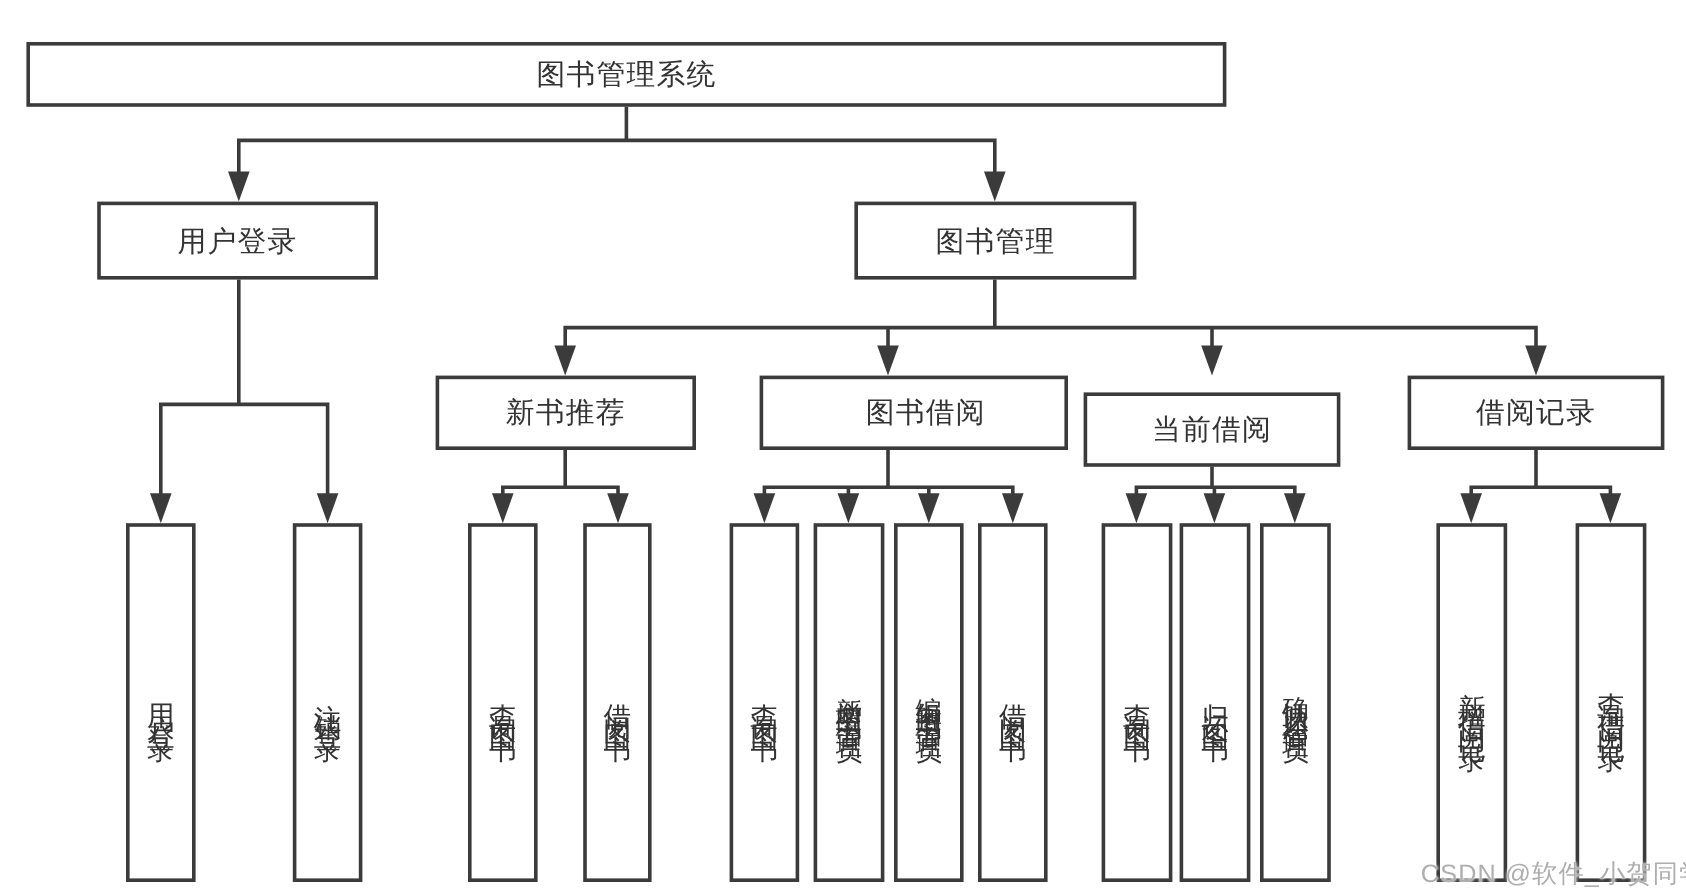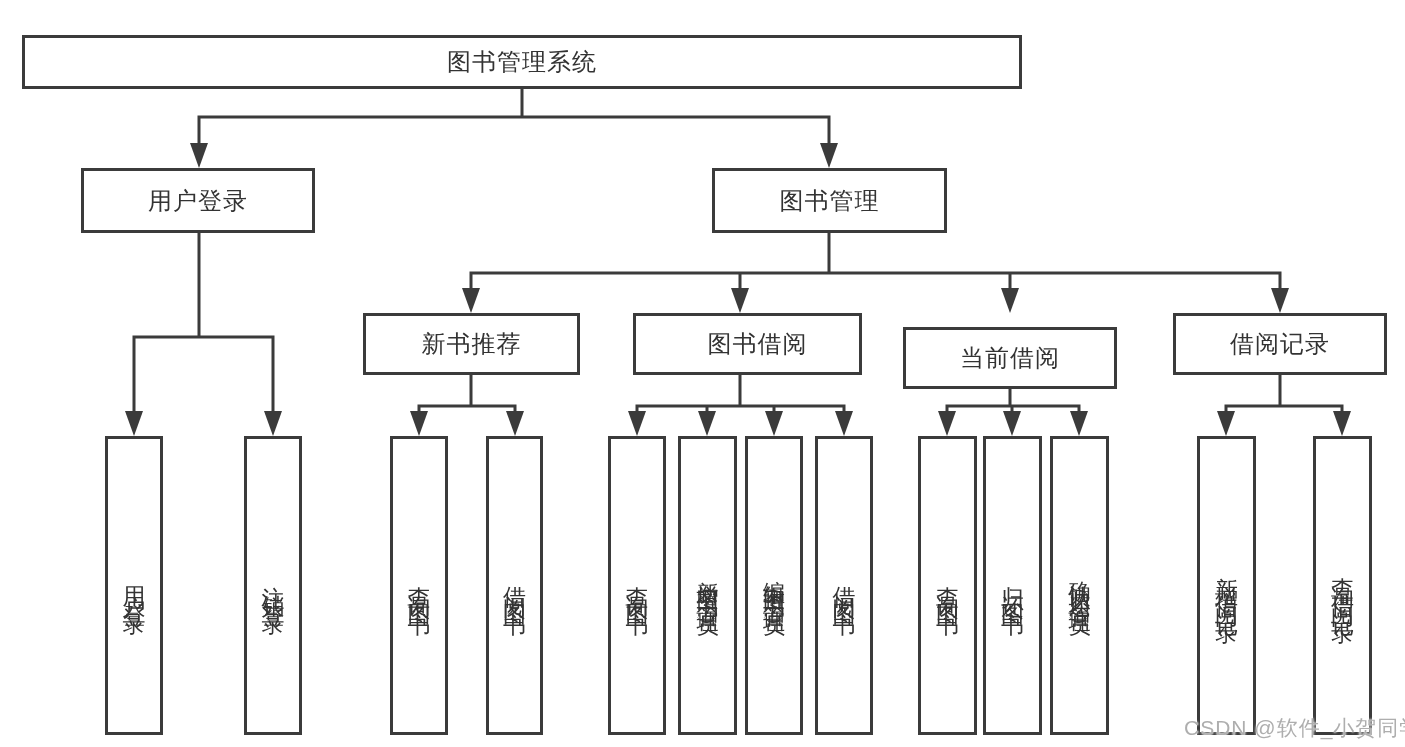--- a/index.html
+++ b/index.html
@@ -73,21 +73,21 @@
       <polygon stroke="none" points="1333,411 1351,411 1342,436"></polygon>
     </g>
   </svg>
 
   <div class="node h-node" style="left:22px; top:3px; width:1000px; height:54px;margin-top:32px;">图书管理系统</div>
 
   <div class="node h-node" style="left:81px; top:168px; width:234px; height:65px;">用户登录</div>
   <div class="node h-node" style="left:712px; top:168px; width:235px; height:65px;">图书管理</div>
 
   <div class="node h-node" style="left:363px; top:313px; width:217px; height:62px;">新书推荐</div>
-  <div class="node h-node" style="left:633px; top:313px; width:229px; height:62px;padding-left:20px;">图书借阅</div>
+  <div class="node h-node" style="left:633px; top:313px; width:257px; height:62px;padding-left:20px;">图书借阅</div>
   <div class="node h-node" style="left:903px; top:313px; width:214px; height:62px;margin-top:14px;">当前借阅</div>
   <div class="node h-node" style="left:1173px; top:313px; width:214px; height:62px;">借阅记录</div>
 
   <div class="node v-node" style="left:105px; top:436px; width:58px; height:299px;">
     <span class="v-text">用户登录</span>
   </div>
   <div class="node v-node" style="left:244px; top:436px; width:58px; height:299px;">
     <span class="v-text">注销登录</span>
   </div>
 

